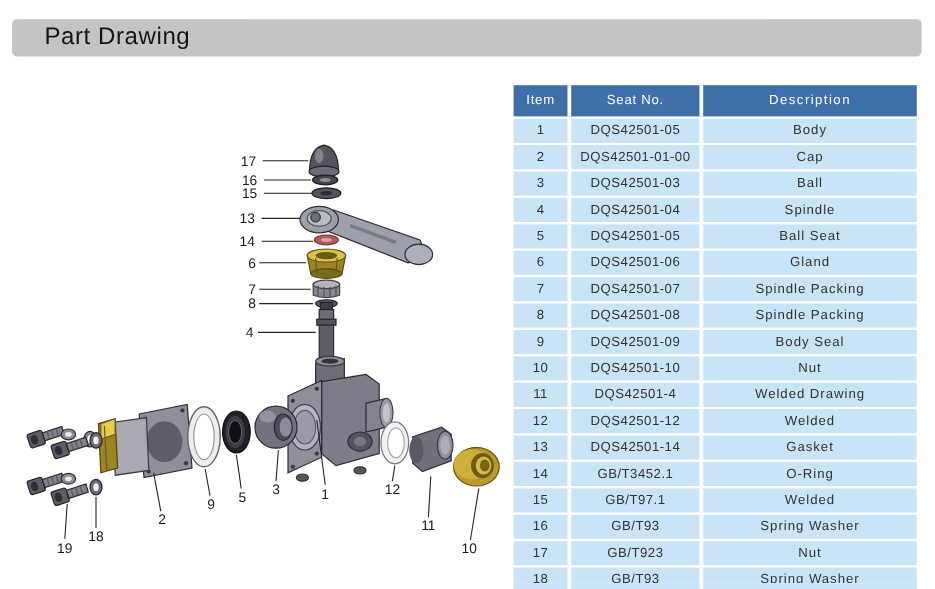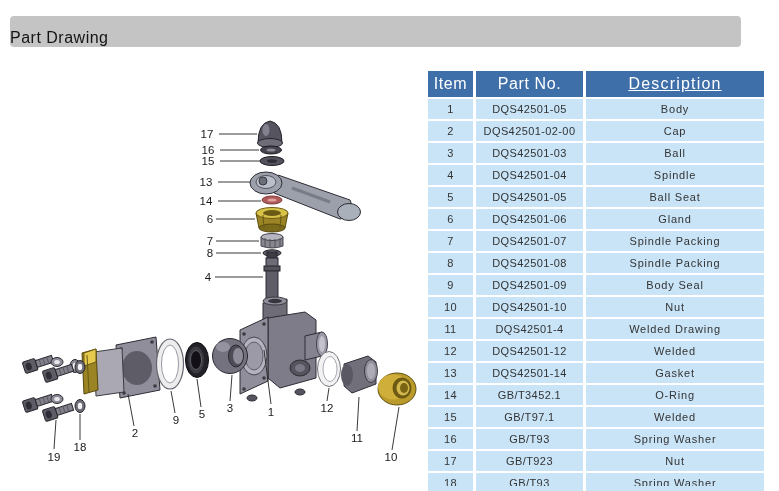--- a/index.html
+++ b/index.html
@@ -3,35 +3,35 @@
 <meta charset="utf-8">
 <style>
   html,body{margin:0;padding:0;}
   body{
     width:779px;height:491px;position:relative;background:#ffffff;
     font-family:"Liberation Sans", sans-serif;overflow:hidden;
   }
   .title-bar{
     position:absolute;left:10px;top:16px;width:731px;height:31px;
     background:var(--title-bar-bg,#c4c4c4);border-radius:4px;
-    display:flex;align-items:flex-end;
-    font-size:16px;color:#141414;letter-spacing:.5px;
+    display:flex;align-items:center;padding-left:27px;
+    font-size:20px;color:#141414;letter-spacing:.5px;
   }
   .diagram{position:absolute;left:0;top:0;}
   .diagram text{font-size:11.5px;fill:#1a1a1a;}
   .parts-table{position:absolute;left:428px;top:69px;width:336px;}
   .parts-table table{
     border-collapse:separate;border-spacing:0 2px;width:336px;
     table-layout:fixed;font-size:11px;color:#333;
   }
   .parts-table th{
     background:var(--table-header-bg,#3f6fa8);color:var(--table-header-text,#fff);
-    font-weight:normal;font-size:16px;height:24px;letter-spacing:.6px;
-  }
-  .parts-table th.c3{letter-spacing:1.2px;text-decoration:underline;}
+    font-weight:normal;font-size:11px;height:24px;letter-spacing:.6px;
+  }
+  .parts-table th.c3{letter-spacing:1.2px;}
   .parts-table td{
     background:var(--table-row-bg,#c9e4f7);height:18px;text-align:center;
     letter-spacing:.4px;white-space:nowrap;overflow:hidden;
   }
   .parts-table td.c3{letter-spacing:.8px;margin-top:28px;}
   .parts-table th.c2,.parts-table td.c2,
   .parts-table th.c3,.parts-table td.c3{border-left:3px solid #ffffff;}
   .parts-table col.w1{width:45px;} .parts-table col.w2{width:110px;} .parts-table col.w3{width:181px;}
   .table-bottom-edge{
     position:absolute;left:428px;top:486px;width:336px;height:5px;
@@ -259,35 +259,35 @@
 <div class="parts-table">
   <table>
     <colgroup>
         <col class="w1">
         <col class="w2">
         <col class="w3">
       </colgroup>
     <thead>
       <tr>
         <th class="c1">Item</th>
-        <th class="c2">Part No.</th>
+        <th class="c2">Seat No.</th>
         <th class="c3">Description</th>
       </tr>
     </thead>
     <tbody>
 
         <tr>
           <td class="c1">1</td>
           <td class="c2">DQS42501-05</td>
           <td class="c3">Body</td>
         </tr>
 
         <tr>
           <td class="c1">2</td>
-          <td class="c2">DQS42501-02-00</td>
+          <td class="c2">DQS42501-01-00</td>
           <td class="c3">Cap</td>
         </tr>
 
         <tr>
           <td class="c1">3</td>
           <td class="c2">DQS42501-03</td>
           <td class="c3">Ball</td>
         </tr>
 
         <tr>

